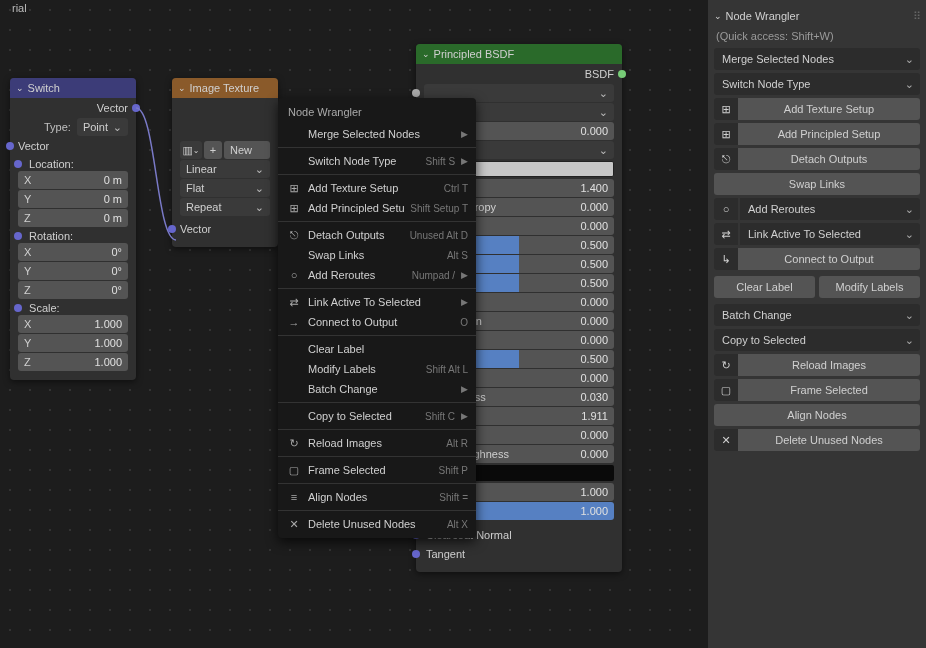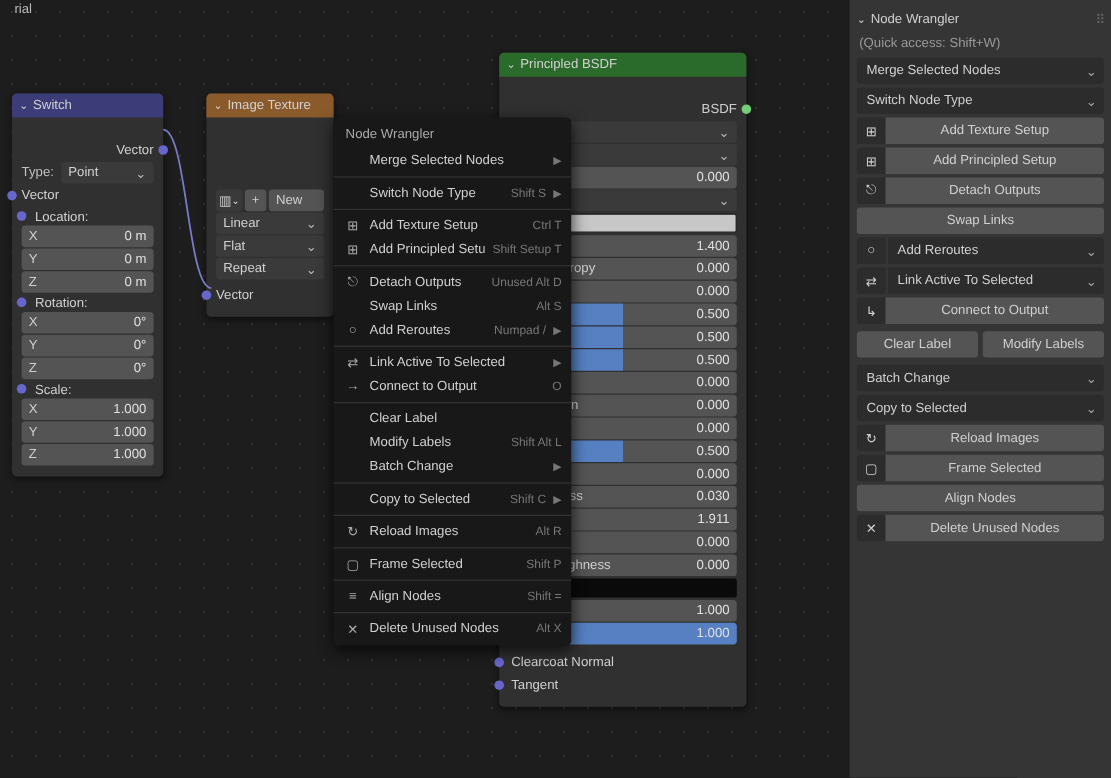--- a/index.html
+++ b/index.html
@@ -2,32 +2,32 @@
 <html><head>
 <meta charset="utf-8">
 <style>
 * { margin:0; padding:0; box-sizing:border-box; font-family:-apple-system,BlinkMacSystemFont,"Segoe UI",sans-serif; font-size:11px; color:#d0d0d0; user-select:none; }
 body { background:#1d1d1d; width:926px; height:648px; overflow:hidden; position:relative; }
 .canvas { position:absolute; left:0; top:0; width:708px; height:648px; background:#1d1d1d; background-image:radial-gradient(circle,#333 1px,transparent 1px); background-size:20px 20px; background-position:0 0; }
 .sidepanel { position:absolute; right:0; top:0; width:218px; height:648px; background:#353535; padding:6px 6px; }
 .node { position:absolute; background:#303030; border-radius:4px; box-shadow:0 2px 6px rgba(0,0,0,.5); }
 .node-header { height:20px; border-radius:4px 4px 0 0; display:flex; align-items:center; padding:0 6px; gap:4px; font-size:11px; }
 .node-header .chev { font-size:9px; }
-.node-body { padding:17px 8px 8px 8px; }
+.node-body { padding:0 8px 8px 8px; }
 .row { display:flex; align-items:center; height:18px; margin:1px 0; white-space:nowrap; }
 .sockrow { display:flex; align-items:center; height:18px; margin:1px 0; position:relative; }
 .sock { width:8px; height:8px; border-radius:50%; background:#999; position:absolute; }
 .sock.l { left:-12px; }
 .sock.r { right:-12px; }
 .field { background:#545454; border-radius:3px; height:18px; display:flex; align-items:center; padding:0 6px; margin:1px 0; justify-content:space-between; }
 .field.select::after { content:"⌄"; font-size:11px; color:#bbb; }
 .field.dark { background:#3a3a3a; }
 .field .val { color:#e0e0e0; text-align:right; }
 .field.bluefill { background:linear-gradient(to right,#5680c2 var(--p,50%),#545454 var(--p,50%)); }
-.label { color:#c0c0c0; }
+.label { color:#c0c0c0;margin-left:26px; }
 .section-label { margin:3px 0 1px 0; }
 
 #node-mapping { left:10px; top:78px; width:126px; }
 #node-mapping .node-header { background:#3c3c78; }
 #node-image { left:172px; top:78px; width:106px; }
 #node-image .node-header { background:#8a5a2a; }
 #node-bsdf { left:416px; top:44px; width:206px; }
 #node-bsdf .node-header { background:#2a6a2a; }
 
 .ctxmenu { position:absolute; left:278px; top:98px; width:198px; background:#181818; border-radius:4px; box-shadow:0 4px 12px rgba(0,0,0,.7); padding:4px 0; z-index:50; }

